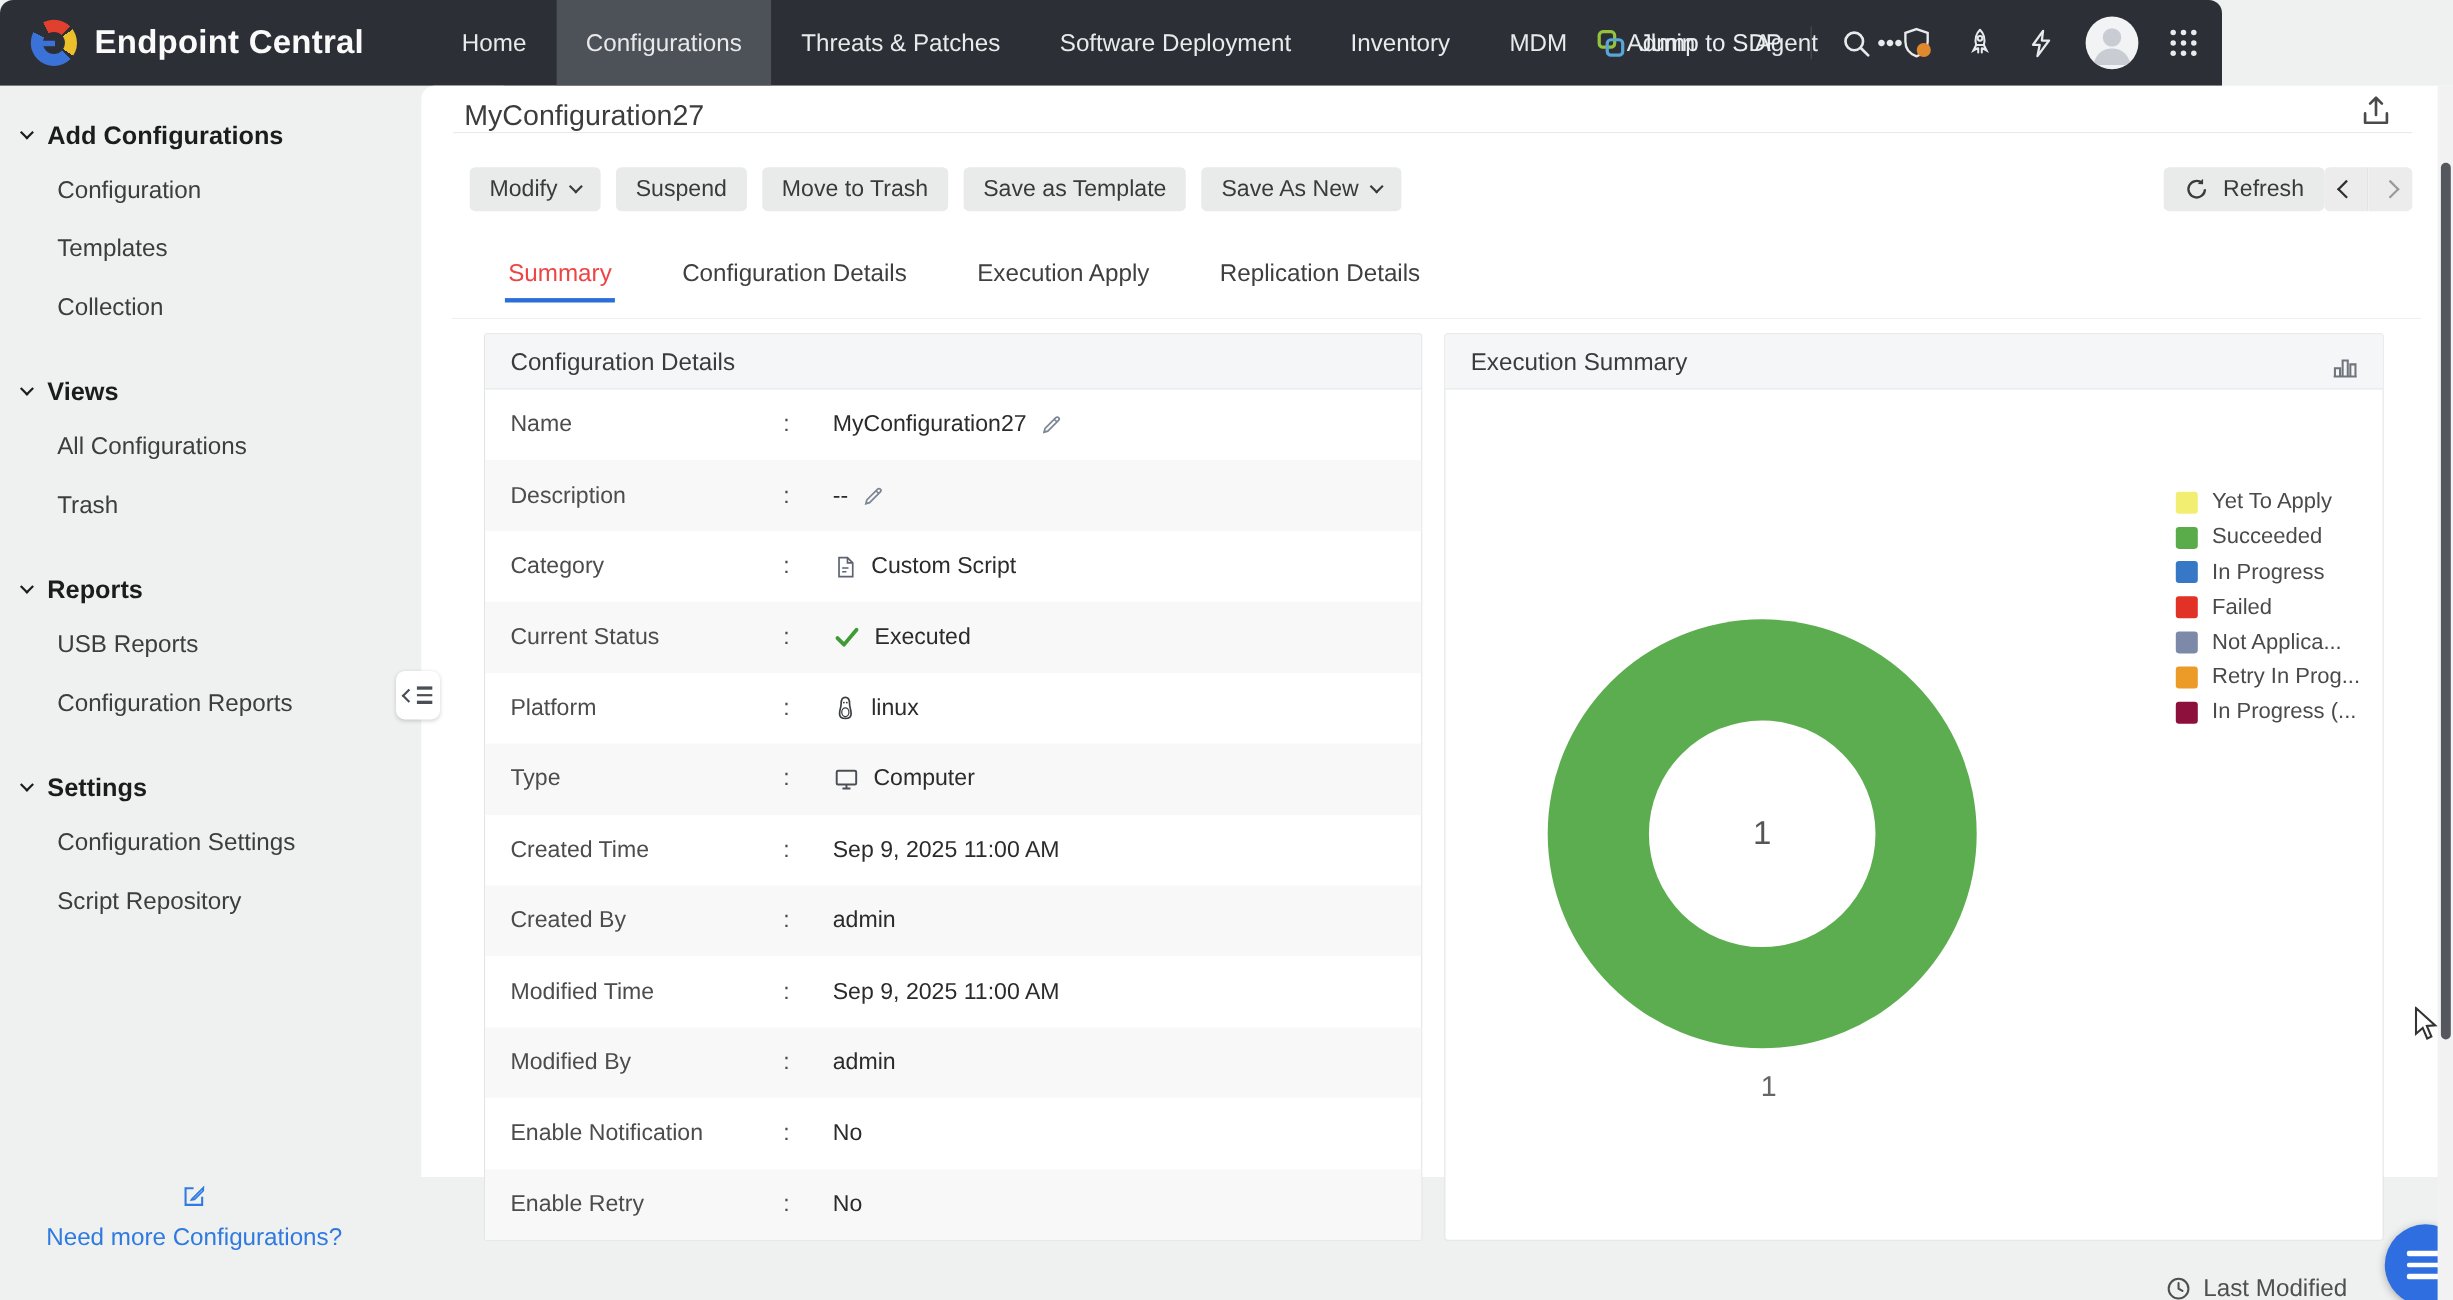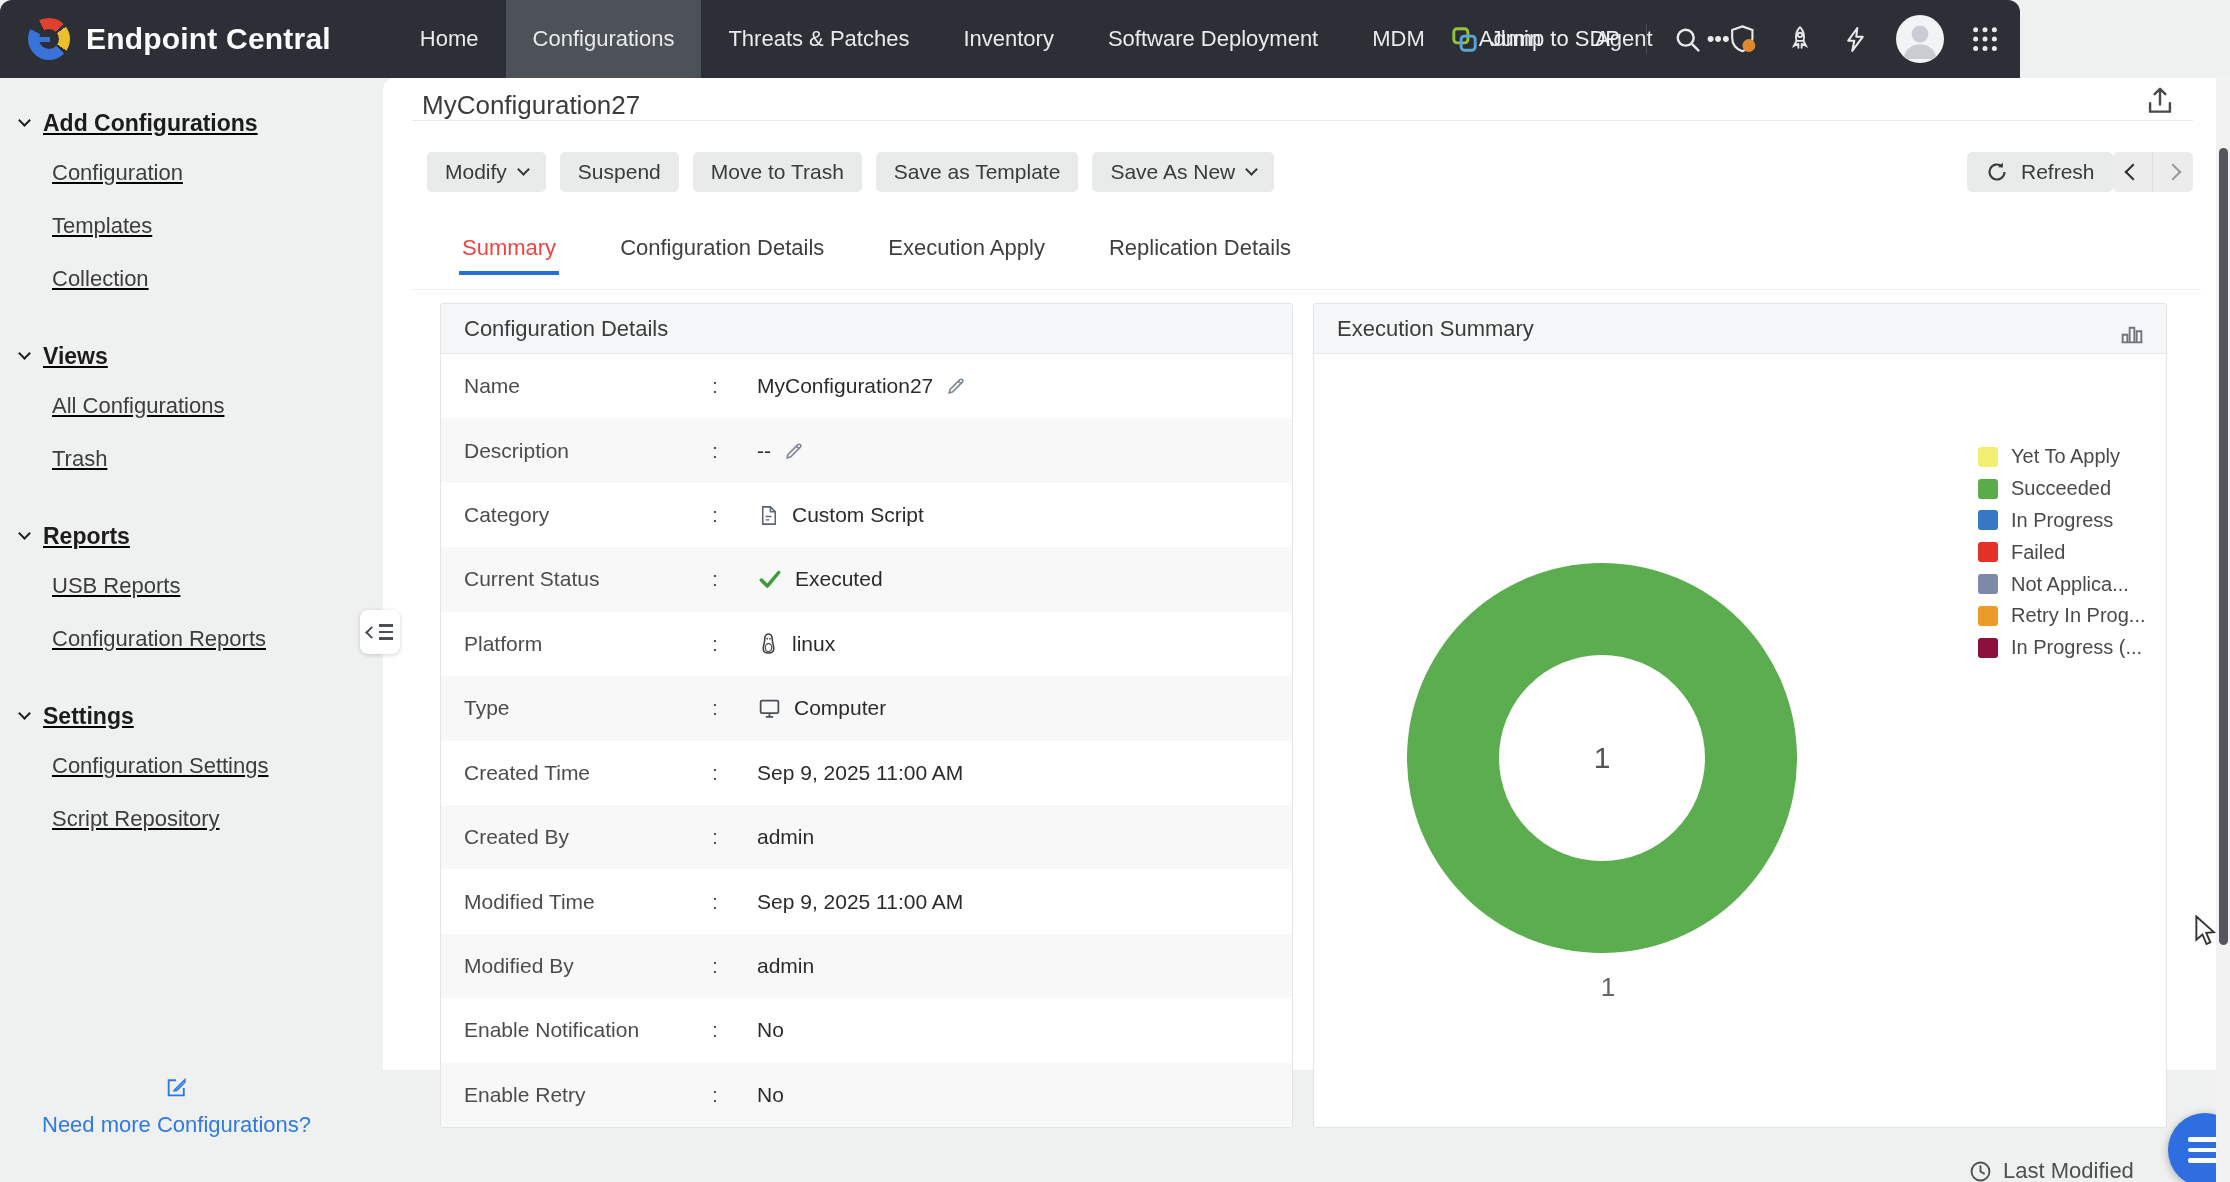--- a/index.html
+++ b/index.html
@@ -20,21 +20,21 @@
   .nav-menu { display:flex; height:78px; margin-left:62px; }
   .nav-item { color:#e9eaec; font-size:22px; line-height:78px; padding:0 27px; cursor:pointer; white-space:nowrap; }
   .nav-item.active { background:#4d5158; }
   .nav-right { position:absolute; right:20px; top:0; height:78px; display:flex; align-items:center; gap:26px; }
   .jump-sdp { display:flex; align-items:center; gap:12px; color:#eceff1; font-size:22px; cursor:pointer; white-space:nowrap; }
   .nav-divider { width:1px; height:30px; background:#4a4d53; }
   .nav-icon { display:flex; align-items:center; justify-content:center; cursor:pointer; }
   .avatar { width:48px; height:48px; border-radius:50%; background:#f2f3f4; overflow:hidden; display:flex; align-items:flex-end; justify-content:center; }
 
   
-  .sidebar { position:absolute; left:0; top:78px; width:458px; height:1104px; background:#eff0f0;text-decoration:underline; }
+  .sidebar { position:absolute; left:0; top:78px; width:458px; height:1104px; background:#eff0f0; }
   .sb-inner { padding-top:22px; }
   .sb-section { margin-bottom:28px; }
   .sb-title { display:flex; align-items:center; gap:14px; height:46px; padding-left:20px;
               font-size:23px; font-weight:bold; color:#1c1c1c; cursor:pointer; }
   .sb-item { position:relative; display:flex; align-items:center; height:53px; padding-left:52px;
              font-size:22px; color:#3d3d3d; cursor:pointer; }
   .sb-item .caret.right { position:absolute; right:32px; color:#555; }
   .sb-footer { position:absolute; left:42px; bottom:44px; display:flex; align-items:center; gap:12px;
                color:#2f7ae0; font-size:22px; cursor:pointer;flex-direction:column; }
   .sb-collapse { position:absolute; left:360px; top:610px; width:40px; height:44px; background:#ffffff;
@@ -116,22 +116,22 @@
 
   <div class="navbar">
     <div class="brand">
       <div class="logo-mark"></div>
       <div class="brand-title">Endpoint Central</div>
     </div>
     <div class="nav-menu">
       <div class="nav-item">Home</div>
       <div class="nav-item active">Configurations</div>
       <div class="nav-item">Threats &amp; Patches</div>
+      <div class="nav-item">Software Deployment</div>
       <div class="nav-item">Inventory</div>
-      <div class="nav-item">Software Deployment</div>
       <div class="nav-item">MDM</div>
       <div class="nav-item">Admin</div>
       <div class="nav-item">Agent</div>
       <div class="nav-item">•••</div>
     </div>
     <div class="nav-right">
       <div class="jump-sdp">
         <span class="nav-icon">
           <svg viewBox="0 0 24 24" width="27" height="27">
             <rect x="2.5" y="2.5" width="12.5" height="12.5" rx="3" fill="none" stroke="#95c23d" stroke-width="2.6"></rect>

